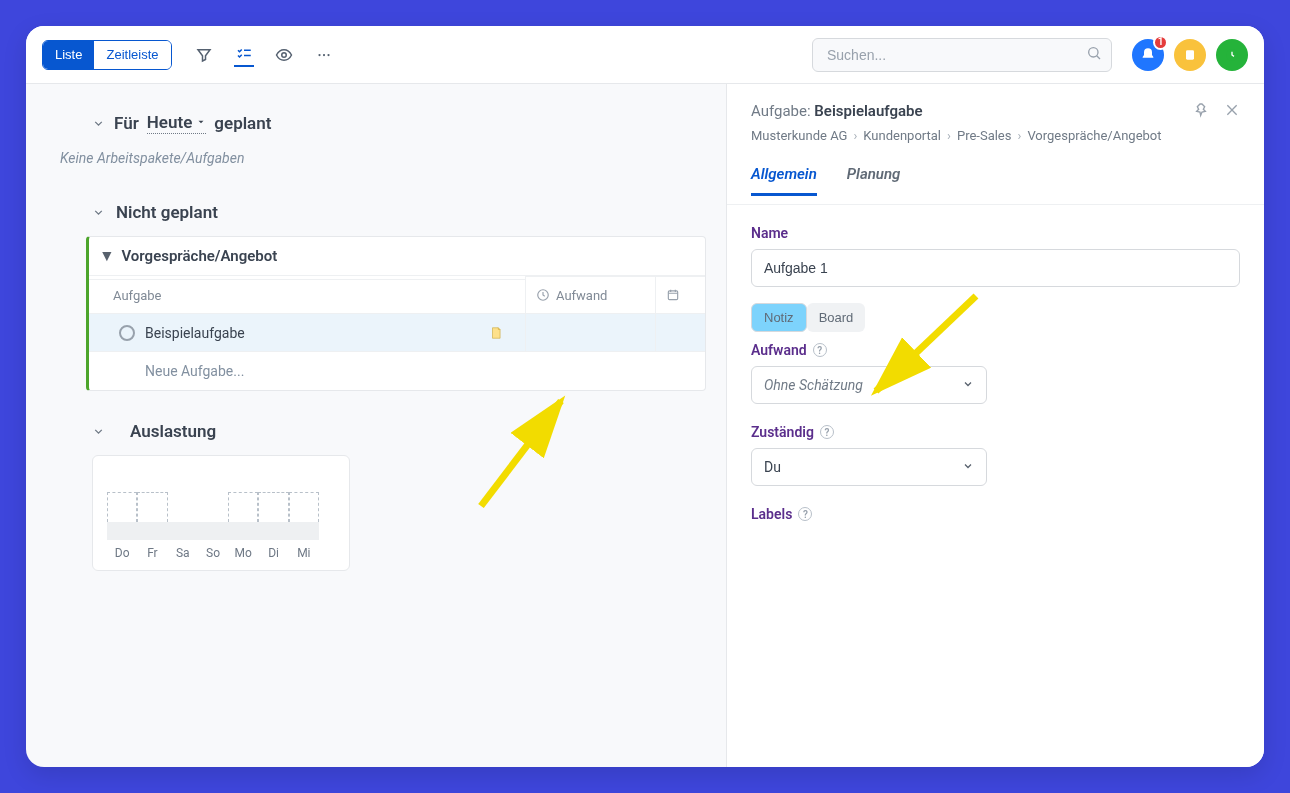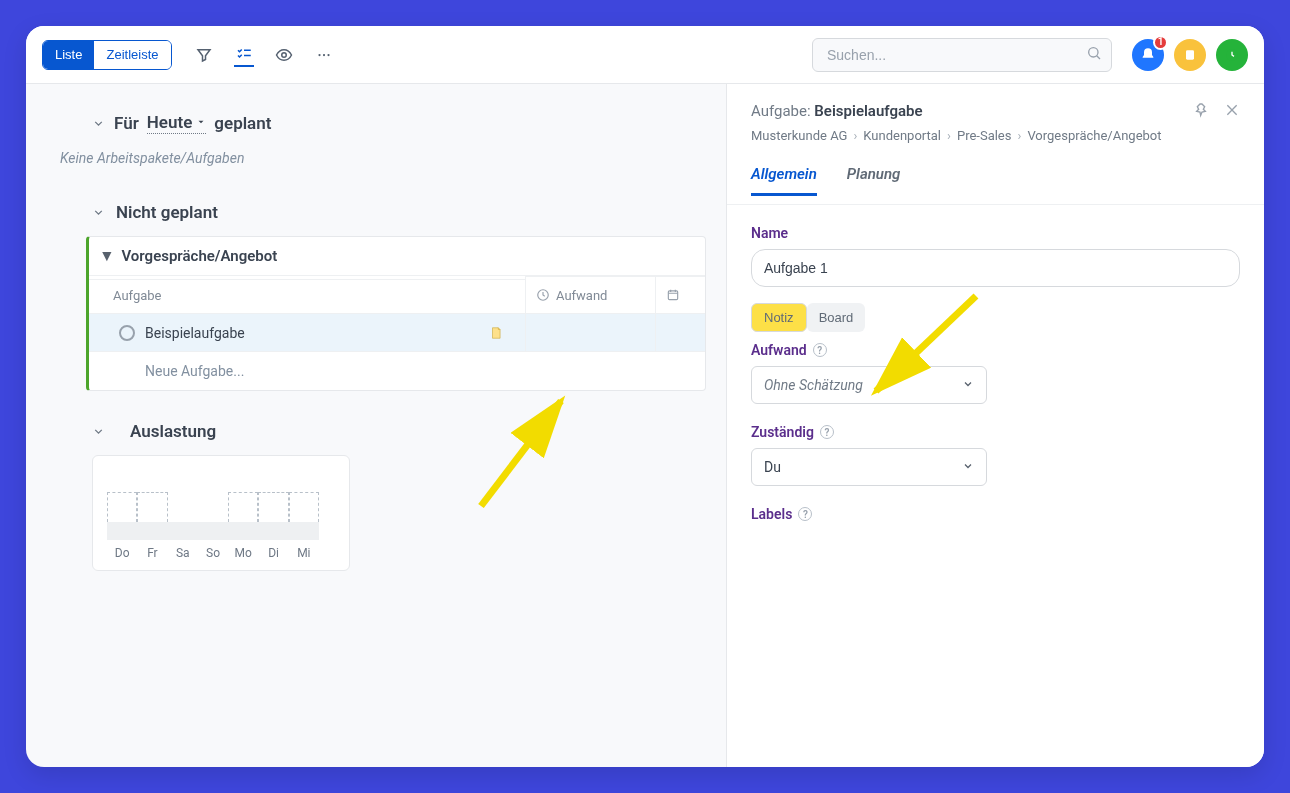--- a/index.html
+++ b/index.html
@@ -262,33 +262,33 @@
     .divider{height:1px;background:#eef0f2;margin:0 -24px 20px -24px}
     .field-label{
       font-size:14px;color:#5b2e8c;font-weight:600;margin-bottom:8px;
       display:flex;align-items:center;gap:6px;
     }
     .field-label .qm{
       width:14px;height:14px;border:1px solid #b8c0c9;border-radius:50%;
       font-size:10px;color:#98a1ac;display:inline-flex;align-items:center;justify-content:center;
     }
     .text-input{
-      width:100%;border:1px solid #d6d9dd;border-radius:14px;
+      width:100%;border:1px solid #d6d9dd;border-radius:6px;
       padding:10px 12px;font-size:14px;color:#3a4350;
       margin-bottom:16px;
     }
     .tiny-tabs{
       display:flex;margin-bottom:10px;gap:0;
     }
     .tiny-tabs button{
       border:none;background:transparent;font-size:13px;color:#606a76;
       padding:6px 12px;border-radius:6px;cursor:pointer;font-weight:500;
     }
     .tiny-tabs button.active{
-      border:1px solid #d6d9dd;background:#fde047;
+      border:1px solid #d6d9dd;background:#7dd3fc;
     }
     .tiny-tabs button.inactive{
       background:#f0f2f4;
     }
     .textarea{
       width:100%;border:1px solid #d6d9dd;border-radius:6px;
       padding:10px 12px;font-size:14px;color:#3a4350;
       min-height:80px;resize:vertical;margin-bottom:22px;
     }
     .textarea::placeholder{color:#98a1ac}

